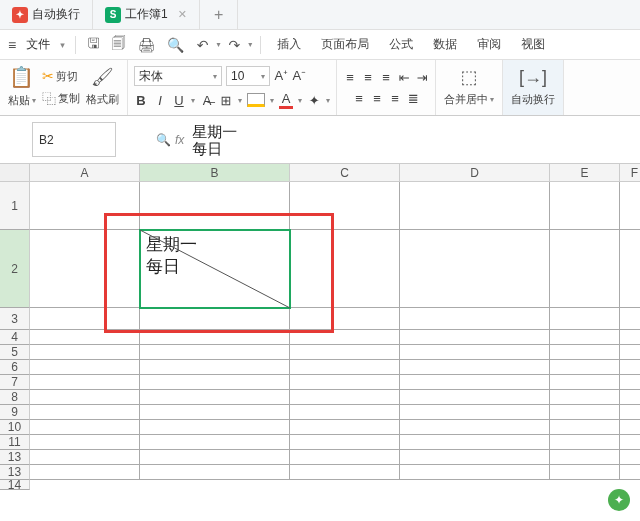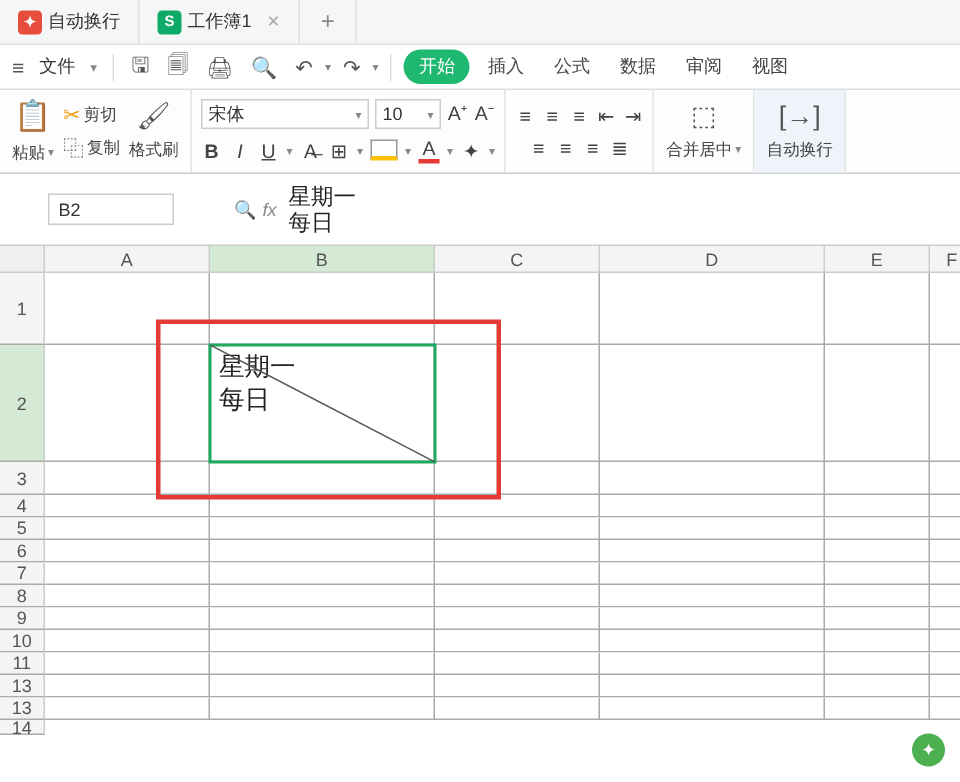--- a/index.html
+++ b/index.html
@@ -21,28 +21,28 @@
   .menurow .mtab.active{background:#1fb870; color:#fff; border-radius:12px; padding:3px 10px;}
   .ribbon{display:flex; height:56px; border-bottom:1px solid #ccc; background:#fdfdfd;}
   .rgrp{display:flex; align-items:center; padding:0 6px; border-right:1px solid #e3e3e3; gap:2px;}
   .rcol{display:flex; flex-direction:column; gap:2px; align-items:center; justify-content:center;}
   .ract{display:flex; align-items:center; gap:2px; font-size:11px; color:#444; padding:2px 2px; white-space:nowrap;}
   .ricon{font-size:14px; color:#555;}
   .ricon.orange{color:#f39c12;}
   .paste-big{font-size:20px;color:#555;}
   .dd2{font-size:8px;color:#888;}
   .fontbox, .sizebox{border:1px solid #ccc; height:20px; display:flex; align-items:center; padding:0 4px; background:#fff;}
-  .fontbox{width:112px; justify-content:space-between;} .sizebox{width:44px; justify-content:space-between;}
+  .fontbox{width:88px; justify-content:space-between;} .sizebox{width:44px; justify-content:space-between;}
   .fmtrow{display:flex; gap:5px; align-items:center; margin-top:3px;}
   .fmtbtn{font-size:13px; color:#444; min-width:14px; text-align:center;}
   .abtn{width:18px;height:14px;border:1px solid #999;}
   .aline{display:flex;gap:4px;}
   .merge-ic{font-size:18px;color:#555;}
   .fxrow{display:flex; align-items:center; height:48px; border-bottom:1px solid #ccc;}
-  .namebox{width:84px; border:1px solid #ccc; margin:0 0 0 32px; height:21px; display:flex; align-items:center; padding:0 6px; background:#fff; font-size:12px;}
+  .namebox{width:84px; border:1px solid #ccc; margin:0 0 0 32px; height:35px; display:flex; align-items:center; padding:0 6px; background:#fff; font-size:12px;}
   .fxlab{margin-left:40px; display:flex; align-items:center; gap:4px; color:#888;}
   .fxtext{margin-left:8px; font-size:15px; line-height:17px; color:#222;}
   .sheet{position:relative; overflow:hidden;}
   .corner{position:absolute;left:0;top:0;width:30px;height:18px;background:#f0f0f0;border-right:1px solid #ccc;border-bottom:1px solid #ccc;}
   .colheads{position:absolute;left:30px;top:0;display:flex;height:18px;}
   .ch{border-right:1px solid #ccc;border-bottom:1px solid #ccc;background:#f4f4f4;display:flex;align-items:center;justify-content:center;color:#555;}
   .ch.sel{background:#d4ead4;}
   .rowheads{position:absolute;left:0;top:18px;width:30px;}
   .rh{border-right:1px solid #ccc;border-bottom:1px solid #aaa;background:#f4f4f4;display:flex;align-items:center;justify-content:center;color:#555;}
   .rh.sel{background:#d4ead4;}
@@ -81,22 +81,22 @@
   <span class="sep"></span>
   <span class="ibtn">🖫</span>
   <span class="ibtn">🗐</span>
   <span class="ibtn">🖨</span>
   <span class="ibtn">🔍</span>
   <span class="ibtn">↶</span>
     <span class="dd2">▾</span>
   <span class="ibtn">↷</span>
     <span class="dd2">▾</span>
   <span class="sep"></span>
-  <span class="mtab active">开始</span>
   <span class="mtab">插入</span>
+  <span class="mtab">页面布局</span>
   <span class="mtab">公式</span>
   <span class="mtab">数据</span>
   <span class="mtab">审阅</span>
   <span class="mtab">视图</span>
 </div>
 
 <div class="ribbon">
   <div class="rgrp">
     <div class="rcol">
       <span class="paste-big">📋</span>

